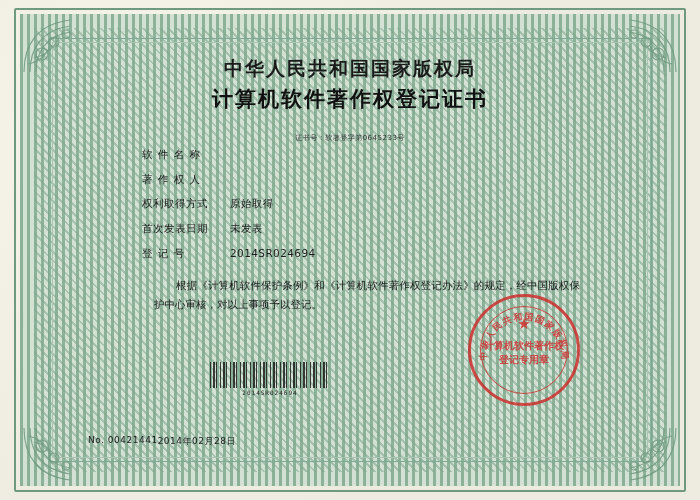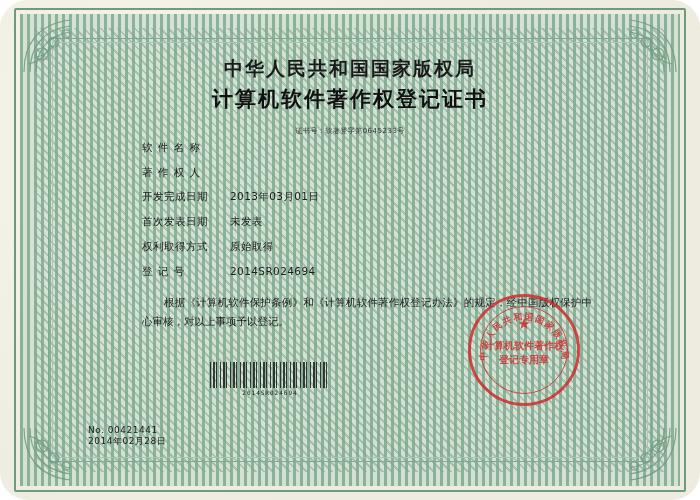--- a/index.html
+++ b/index.html
@@ -15,21 +15,20 @@
   }
   .certificate {
     position: relative;
     width: 700px;
     height: 500px;
     background: #f3f1e4;
     background-image:
       radial-gradient(circle at 20% 30%, #f7f5ea 0%, #eeece0 60%),
       repeating-linear-gradient(0deg, rgba(160,170,150,0.05) 0px, rgba(160,170,150,0.05) 1px, transparent 1px, transparent 4px);
     overflow: hidden;
-    border-radius: 28px;
   }
   
   .border-outer {
     position: absolute;
     left: 14px;
     top: 8px;
     right: 14px;
     bottom: 8px;
     border: 2px solid #6f9a80;
     border-radius: 2px;
@@ -104,21 +103,21 @@
     font-weight: bold;
     color: #111;
     letter-spacing: 2px;
     margin-top: 2px;
     line-height: 1.4;
   }
   .cert-number {
     text-align: center;
     font-size: 7px;
     color: #333;
-    margin-top: 12px;
+    margin-top: 19px;
     letter-spacing: 0.5px;
   }
   .fields {
     margin-top: 4px;
     padding-left: 82px;
     padding-right: 20px;
   }
   .field-row {
     display: flex;
     align-items: flex-start;
@@ -140,21 +139,21 @@
   }
   .statement {
     margin-top: 14px;
     padding-left: 82px;
     padding-right: 48px;
     font-size: 10.5px;
     color: #1c1c1c;
     line-height: 1.8;
     text-align: justify;
   }
-  .statement p { margin: 0; text-indent: 22px; }
+  .statement p { margin: 12px; text-indent: 22px; }
   .barcode-wrap {
     position: absolute;
     left: 150px;
     bottom: 58px;
     width: 120px;
     text-align: center;
   }
   .barcode {
     height: 26px;
     background-image: repeating-linear-gradient(90deg,
@@ -225,21 +224,20 @@
   .footer {
     position: absolute;
     left: 0;
     right: 0;
     bottom: 6px;
     display: flex;
     padding: 0 24px 0 28px;
     font-size: 9px;
     color: #1c1c1c;
     letter-spacing: 0.5px;
-    flex-direction: column;
   }
   .footer .no {
     font-family: "DejaVu Sans", "Liberation Sans", sans-serif;
   }
 </style>
 </head>
 <body>
 
 <div class="certificate">
 
@@ -314,30 +312,26 @@
     </div>
 
     <div class="fields">
       <div class="field-row">
         <div class="field-label">软 件 名 称</div>
       </div>
       <div class="field-row">
         <div class="field-label">著 作 权 人</div>
       </div>
       <div class="field-row">
-        <div class="field-label wide">开发完成日期</div>
-        <div class="field-value">2013年03月01日</div>
+        <div class="field-label wide">权利取得方式</div>
+        <div class="field-value">原始取得</div>
       </div>
       <div class="field-row">
         <div class="field-label wide">首次发表日期</div>
         <div class="field-value">未发表</div>
-      </div>
-      <div class="field-row">
-        <div class="field-label wide">权利取得方式</div>
-        <div class="field-value">原始取得</div>
       </div>
       <div class="field-row">
         <div class="field-label">登 记 号</div>
         <div class="field-value">2014SR024694</div>
       </div>
     </div>
 
     <div class="statement">
       <p>根据《计算机软件保护条例》和《计算机软件著作权登记办法》的规定，经中国版权保护中心审核，对以上事项予以登记。</p>
     </div>

